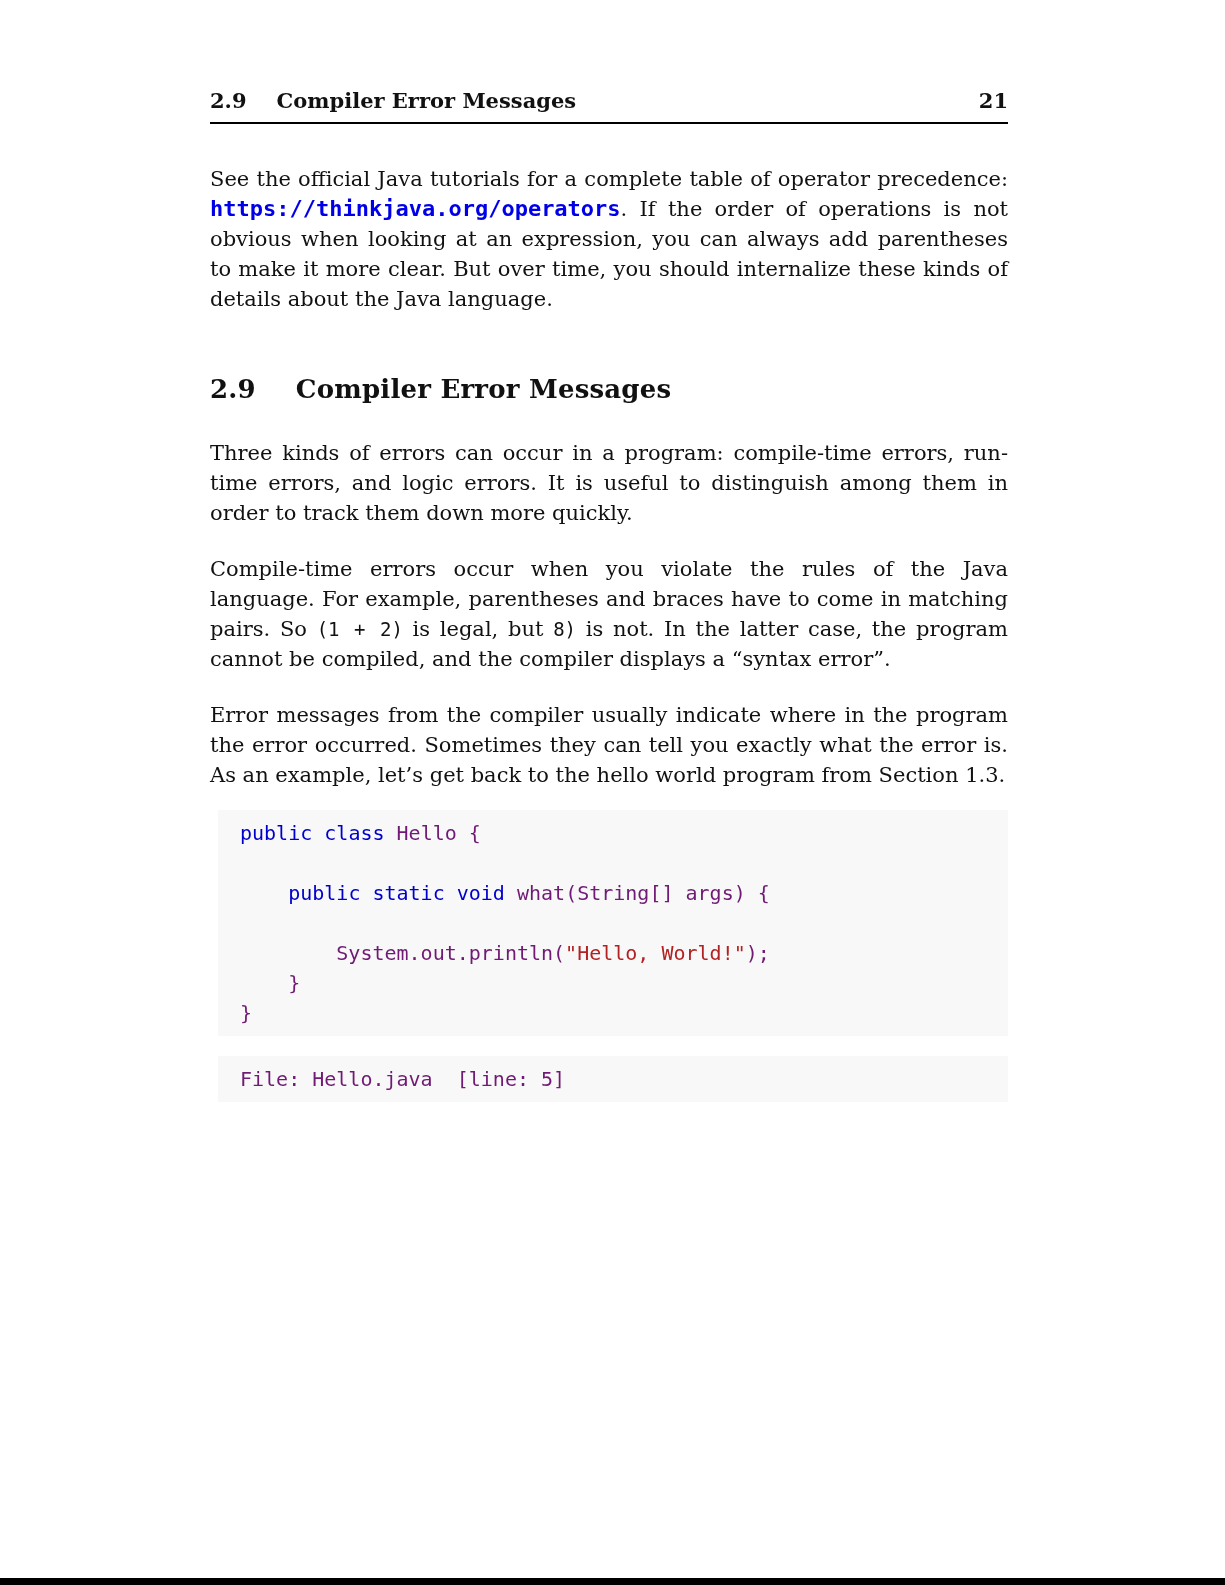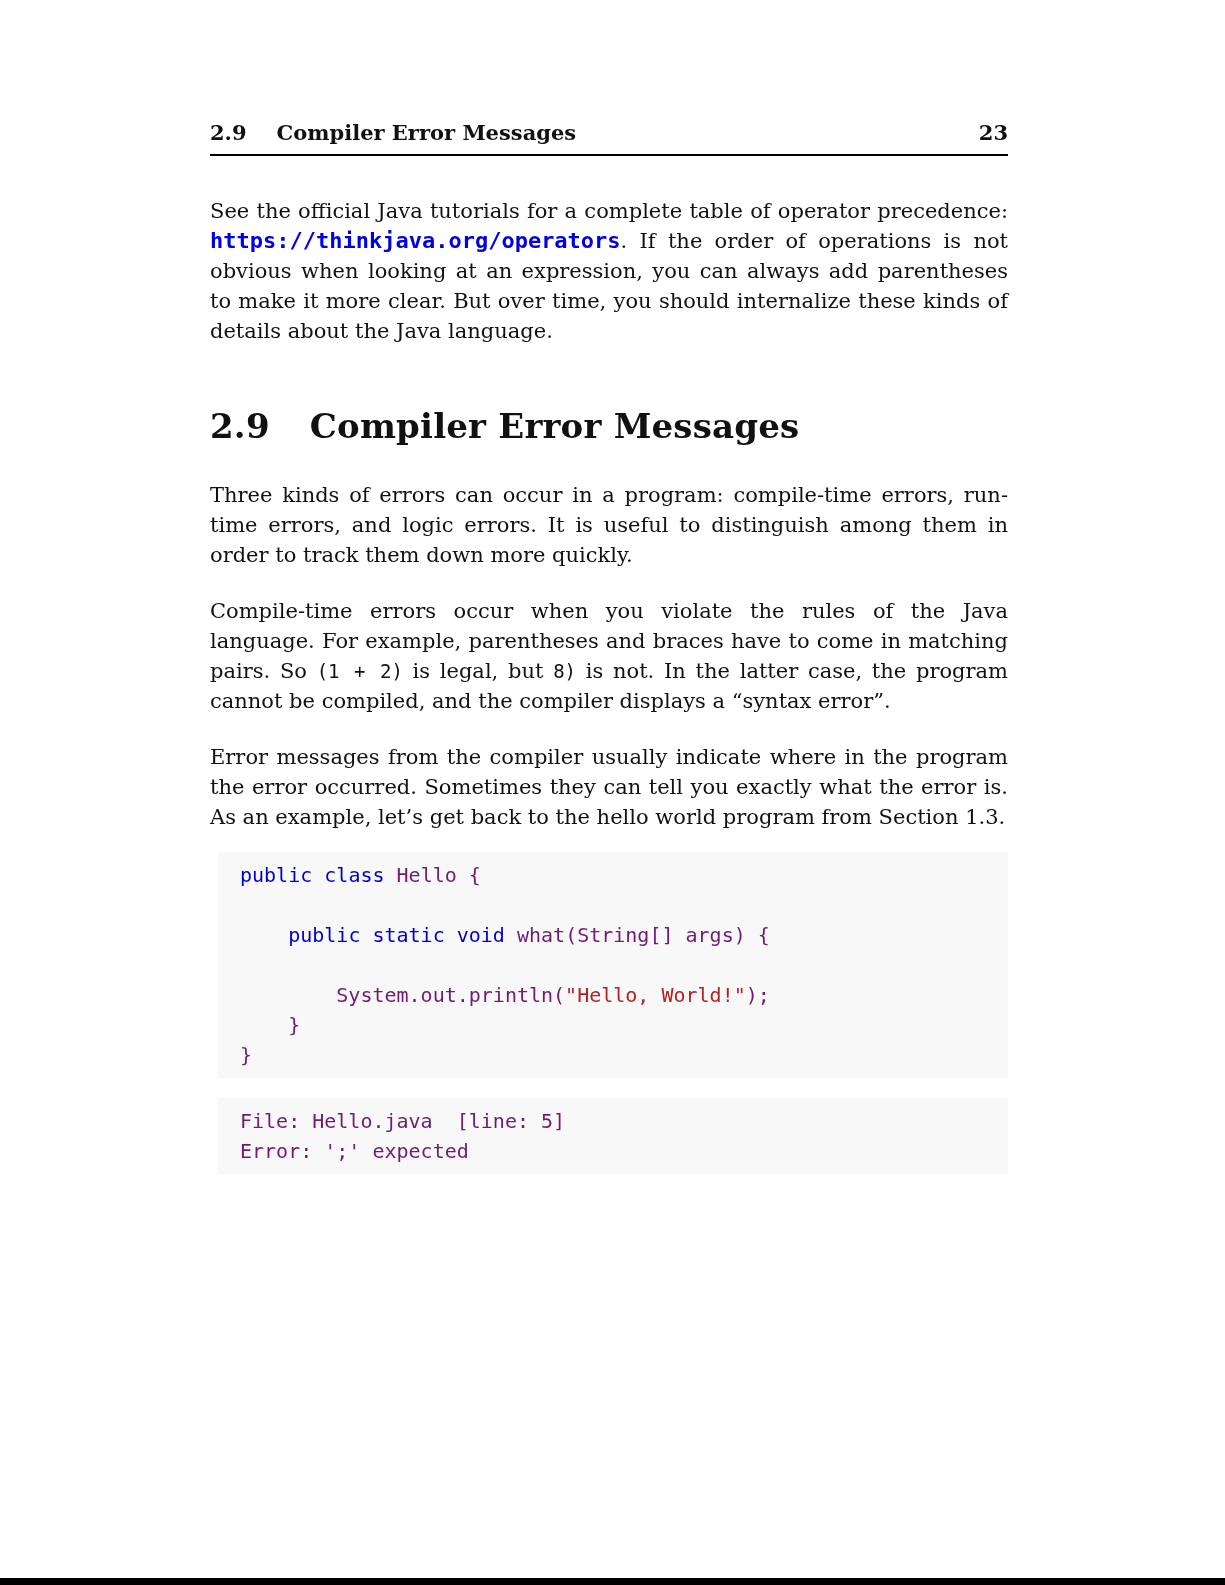--- a/index.html
+++ b/index.html
@@ -8,21 +8,21 @@
     height: 1585px;
     background: #ffffff;
     position: relative;
     font-family: "DejaVu Serif", serif;
     color: #111111;
     overflow: hidden;
   }
   .page {
     width: 798px;
     margin-left: 210px;
-    padding-top: 120px;
+    padding-top: 88px;
   }
   .running-header {
     display: flex;
     align-items: baseline;
     font-weight: bold;
     font-size: 21px;
   }
   .running-header .rh-title { margin-left: 30px; }
   .running-header .rh-pageno { margin-left: auto; }
   .header-rule {
@@ -31,21 +31,21 @@
   }
   #content p {
     margin: 26px 0 0 0;
     font-size: 21px;
     line-height: 30px;
     text-align: justify;
   }
   #content p.first { margin-top: 40px; }
   #content h2 {
     margin: 60px 0 34px 0;
-    font-size: 34px;
+    font-size: 26px;
     font-weight: bold;
     letter-spacing: 0.2px;
   }
   #content h2 .h-number { margin-right: 40px; }
   .seg-bold { font-weight: normal; }
   .seg-mono {
     font-family: "DejaVu Sans Mono", monospace;
     font-size: 19px;
   }
   .seg-link {
@@ -76,38 +76,37 @@
     background: #000000;
   }
 </style>
 </head>
 <body style="--link-color: #0000e8; --keyword-color: #0000cd; --comment-color: #228b22; --string-color: #b22222; --code-bg: #f8f8f8;">
 
 <div class="page">
   <header class="running-header">
     <span class="rh-number">2.9</span>
     <span class="rh-title">Compiler Error Messages</span>
-    <span class="rh-pageno">23</span>
+    <span class="rh-pageno">21</span>
   </header>
   <div class="header-rule"></div>
   <main id="content">
       <p class="first"><span class="seg-text">See the official Java tutorials for a complete table of operator precedence: </span><a class="seg-link">https://thinkjava.org/operators</a><span class="seg-text">. If the order of operations is not obvious when looking at an expression, you can always add parentheses to make it more clear. But over time, you should internalize these kinds of details about the Java language.</span></p>
       <h2><span class="h-number">2.9</span><span class="h-title">Compiler Error Messages</span></h2>
       <p><span class="seg-text">Three kinds of errors can occur in a program: compile-time errors, run-time errors, and logic errors. It is useful to distinguish among them in order to track them down more quickly.</span></p>
       <p><span class="seg-bold">Compile-time</span><span class="seg-text"> errors occur when you violate the rules of the Java language. For example, parentheses and braces have to come in matching pairs. So </span><span class="seg-mono">(1 + 2)</span><span class="seg-text"> is legal, but </span><span class="seg-mono">8)</span><span class="seg-text"> is not. In the latter case, the program cannot be compiled, and the compiler displays a “syntax error”.</span></p>
       <p><span class="seg-text">Error messages from the compiler usually indicate where in the program the error occurred. Sometimes they can tell you exactly what the error is. As an example, let’s get back to the hello world program from Section 1.3.</span></p>
       <div class="codeblock">
         <div class="code-line"><span class="tok-kw">public</span><span class="tok-plain"> </span><span class="tok-kw">class</span><span class="tok-plain"> Hello {</span></div>
         <div class="code-line"><span class="tok-plain"> </span></div>
         <div class="code-line"><span class="tok-plain">    </span><span class="tok-kw">public static void</span><span class="tok-plain"> what(String[] args) {</span></div>
         <div class="code-line"><span class="tok-plain">        </span></div>
         <div class="code-line"><span class="tok-plain">        System.out.println(</span><span class="tok-str">"Hello, World!"</span><span class="tok-plain">);</span></div>
         <div class="code-line"><span class="tok-plain">    }</span></div>
         <div class="code-line"><span class="tok-plain">}</span></div>
       </div>
       <div class="codeblock">
         <div class="code-line"><span class="tok-plain">File: Hello.java  [line: 5]</span></div>
-        <div class="code-line"><span class="tok-plain">Error: ';' expected</span></div>
       </div>
     </main>
 </div>
 
 <div class="bottom-bar"></div>
 
 </body></html>

